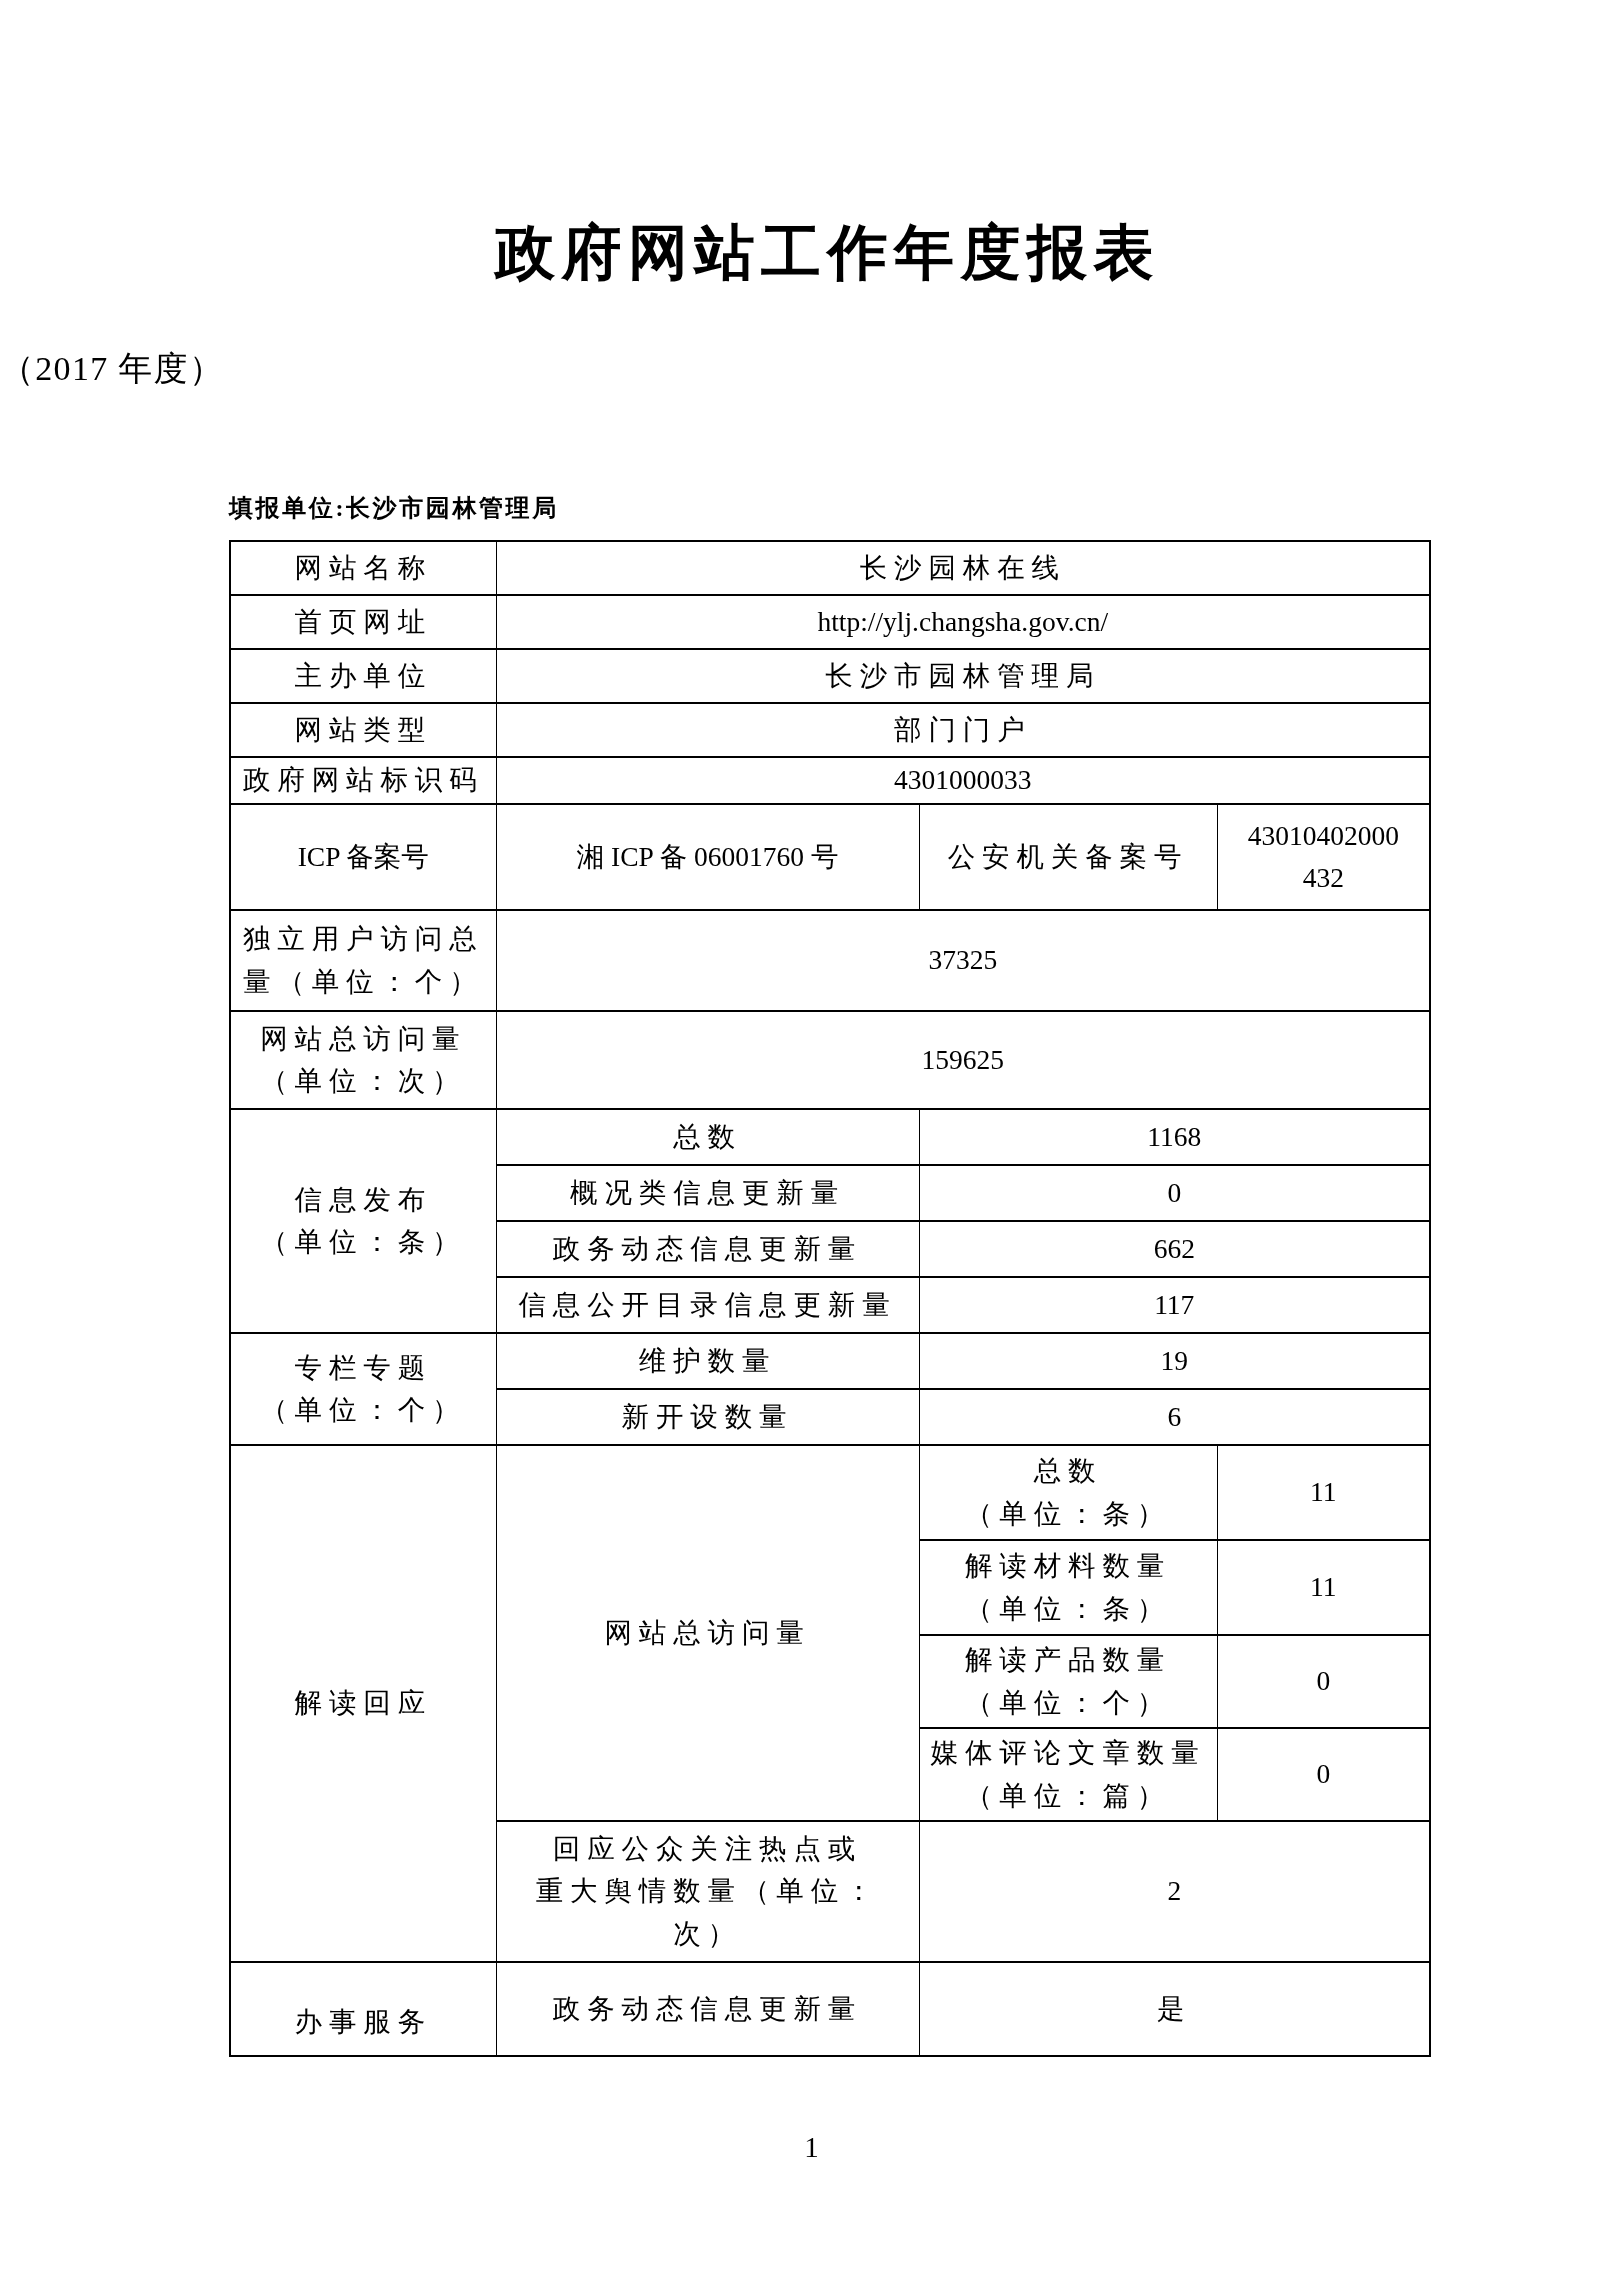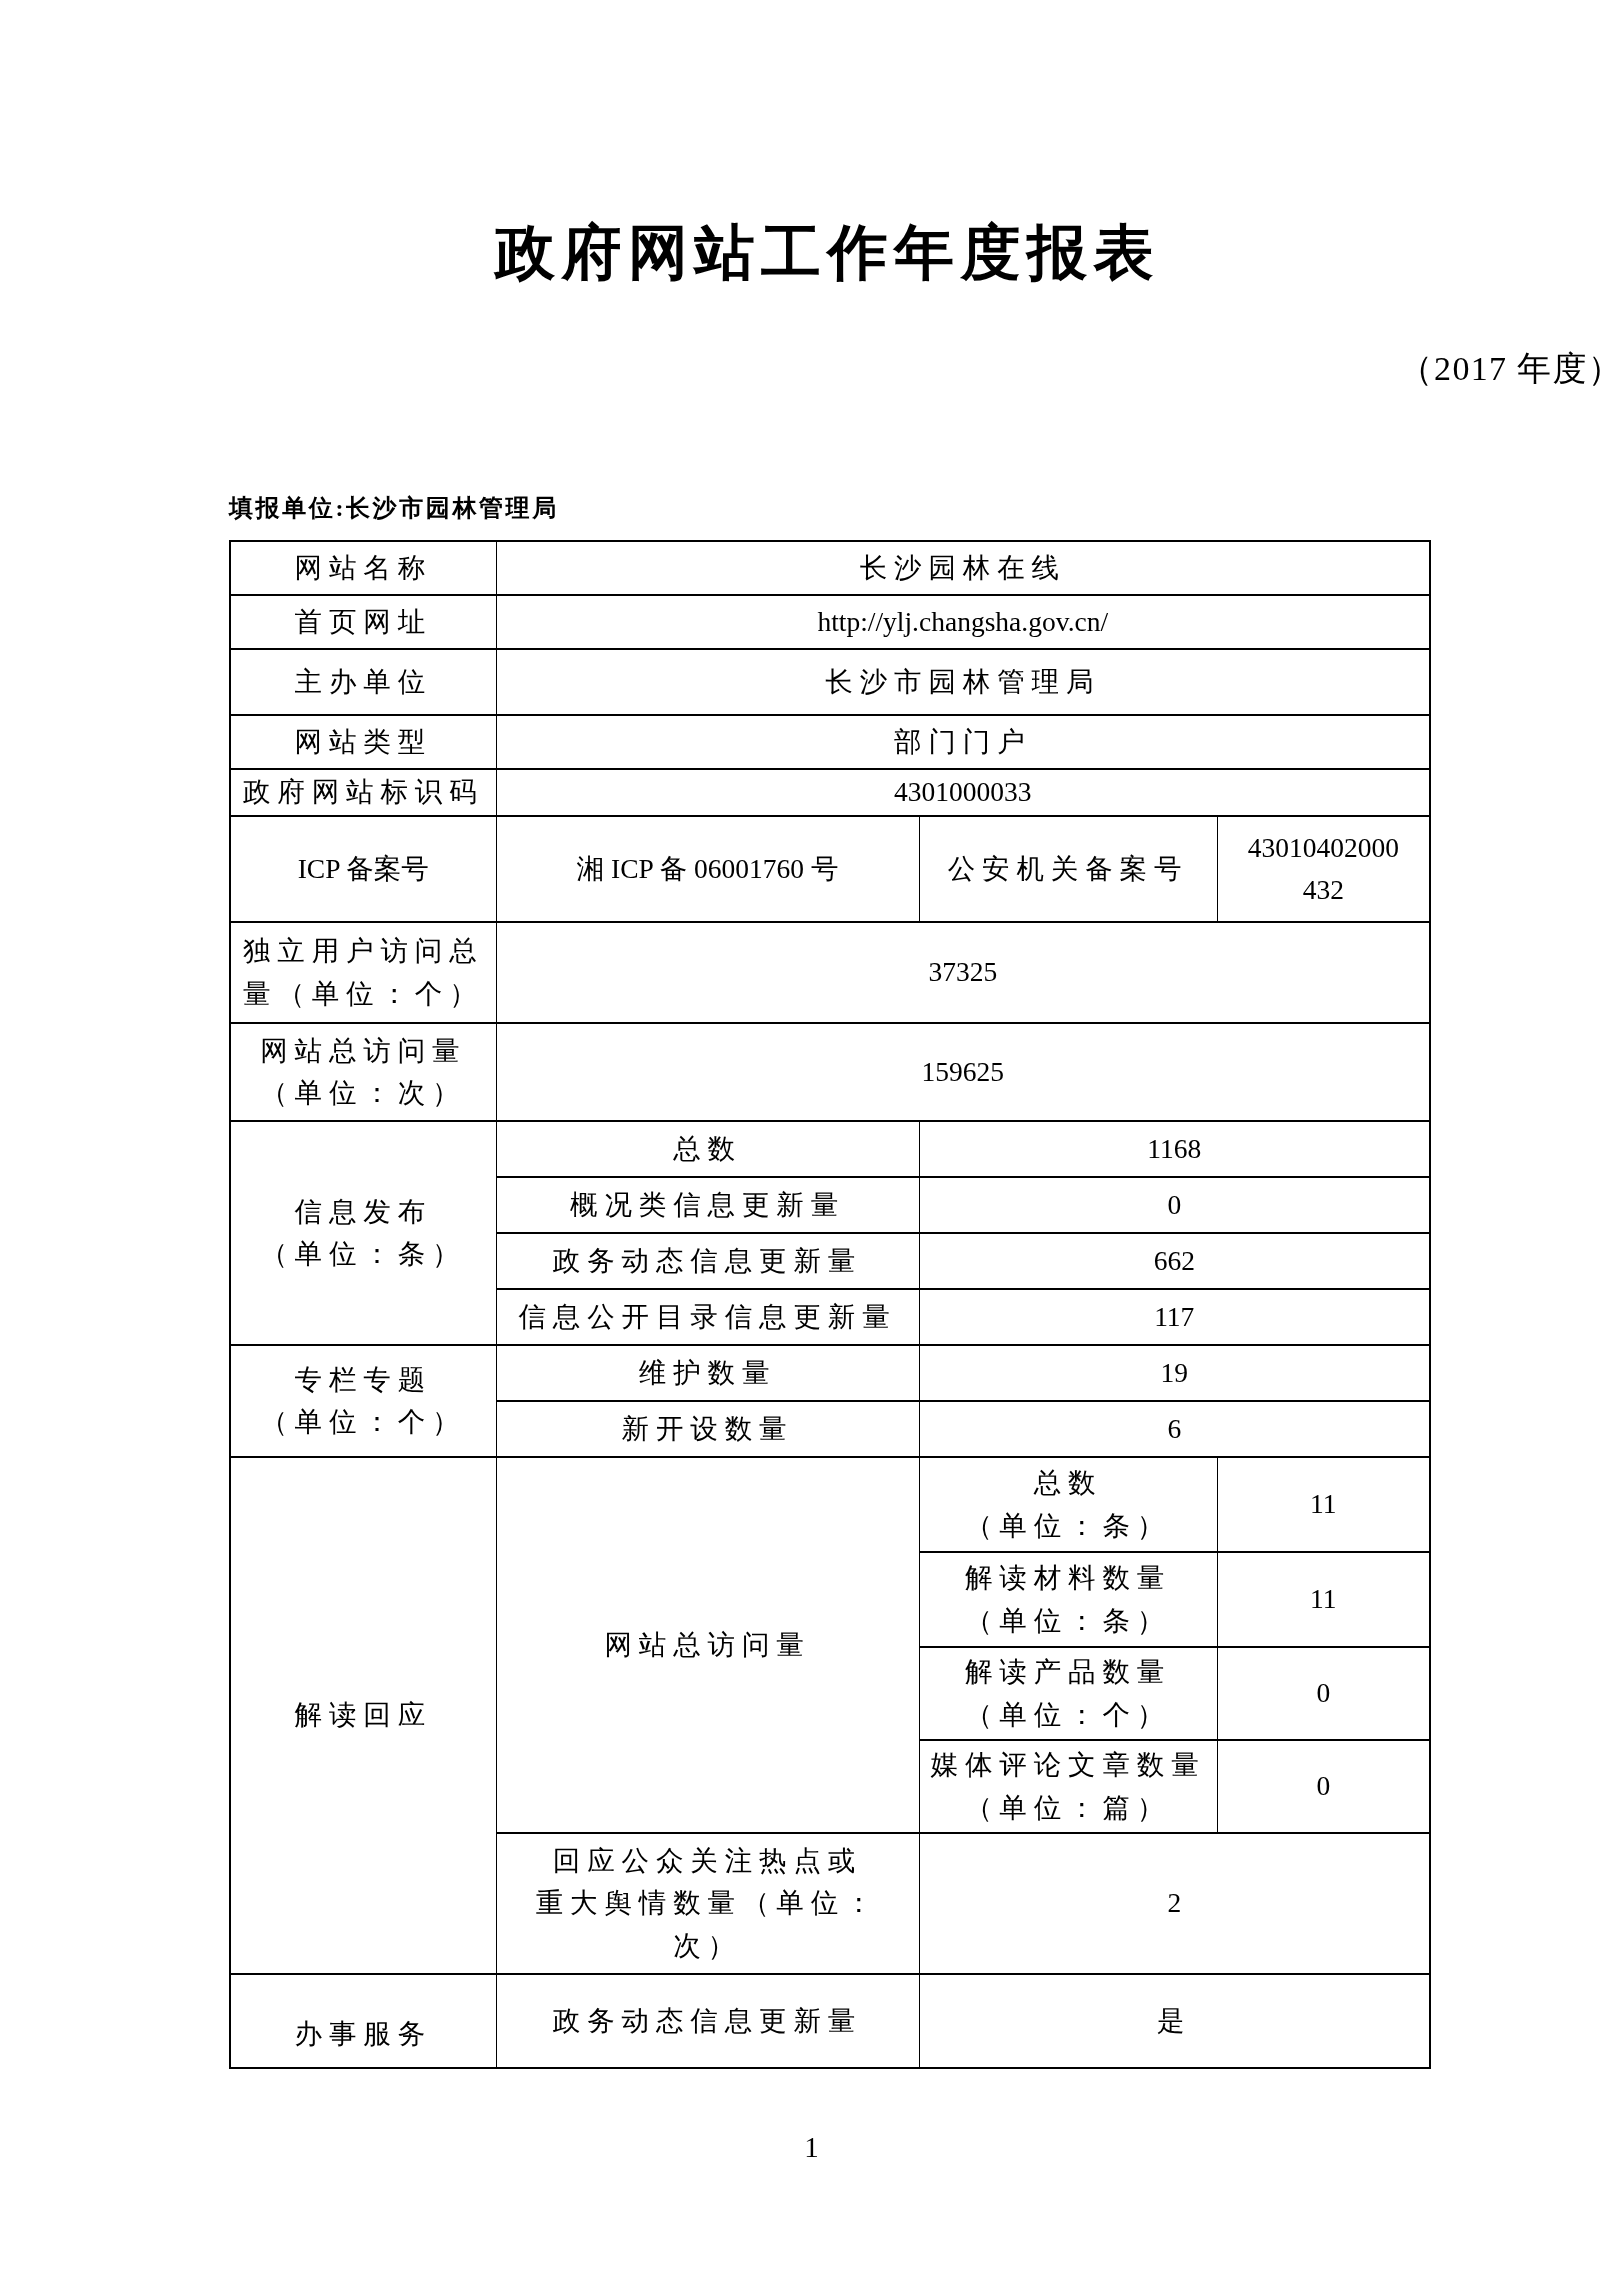--- a/index.html
+++ b/index.html
@@ -19,21 +19,21 @@
     font-weight: 700;
     font-size: 60px;
     letter-spacing: 6.5px;
     line-height: 1.1;
     white-space: nowrap;
     padding-left: 16px;
   }
   .doc-subtitle {
     position: absolute;
     top: 346px; left: 0; width: 100%;
-    text-align: right;
+    text-align: left;
     font-size: 34px;
     letter-spacing: 1.3px;
   }
   .filing-unit {
     position: absolute;
     top: 492px; left: 229px;
     font-size: 24px;
     font-weight: 700;
     letter-spacing: 2.6px;
   }
@@ -83,21 +83,21 @@
     </colgroup>
     <tbody>
       <tr style="height:54px">
         <td class="cjk">网站名称</td>
         <td colspan="3" class="cjk">长沙园林在线</td>
       </tr>
       <tr style="height:54px">
         <td class="cjk">首页网址</td>
         <td colspan="3">http://ylj.changsha.gov.cn/</td>
       </tr>
-      <tr style="height:66px">
+      <tr style="height:54px">
         <td class="cjk">主办单位</td>
         <td colspan="3" class="cjk">长沙市园林管理局</td>
       </tr>
       <tr style="height:54px">
         <td class="cjk">网站类型</td>
         <td colspan="3" class="cjk">部门门户</td>
       </tr>
       <tr style="height:38px">
         <td class="cjk">政府网站标识码</td>
         <td colspan="3">4301000033</td>

